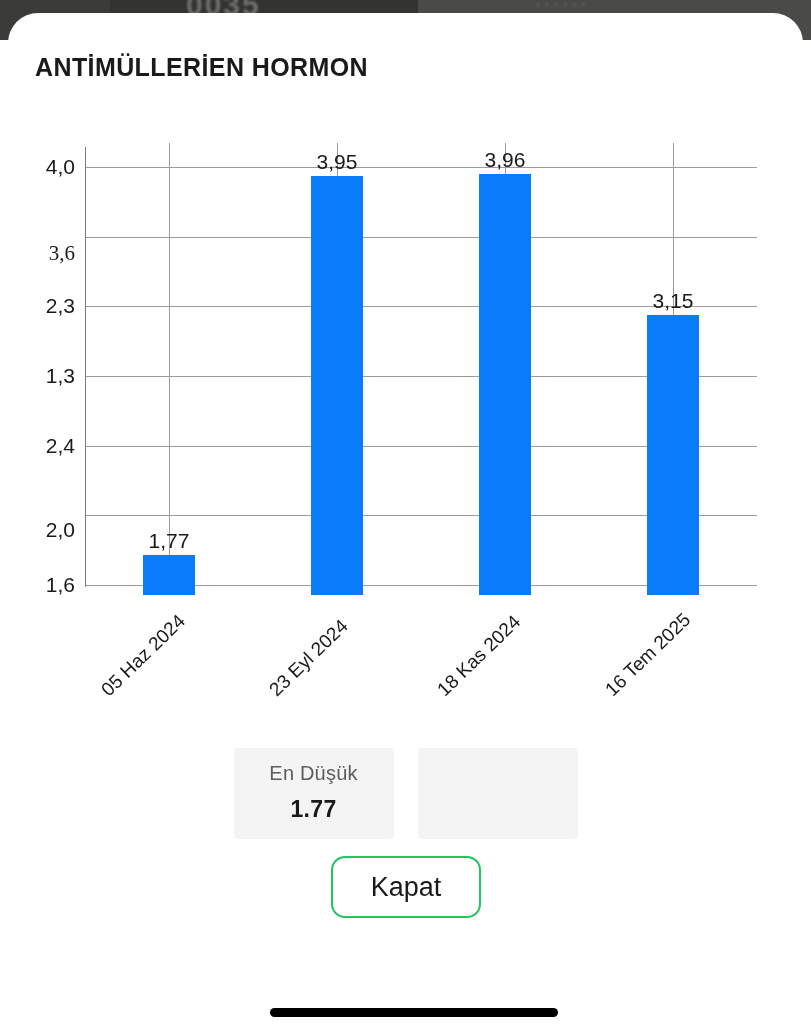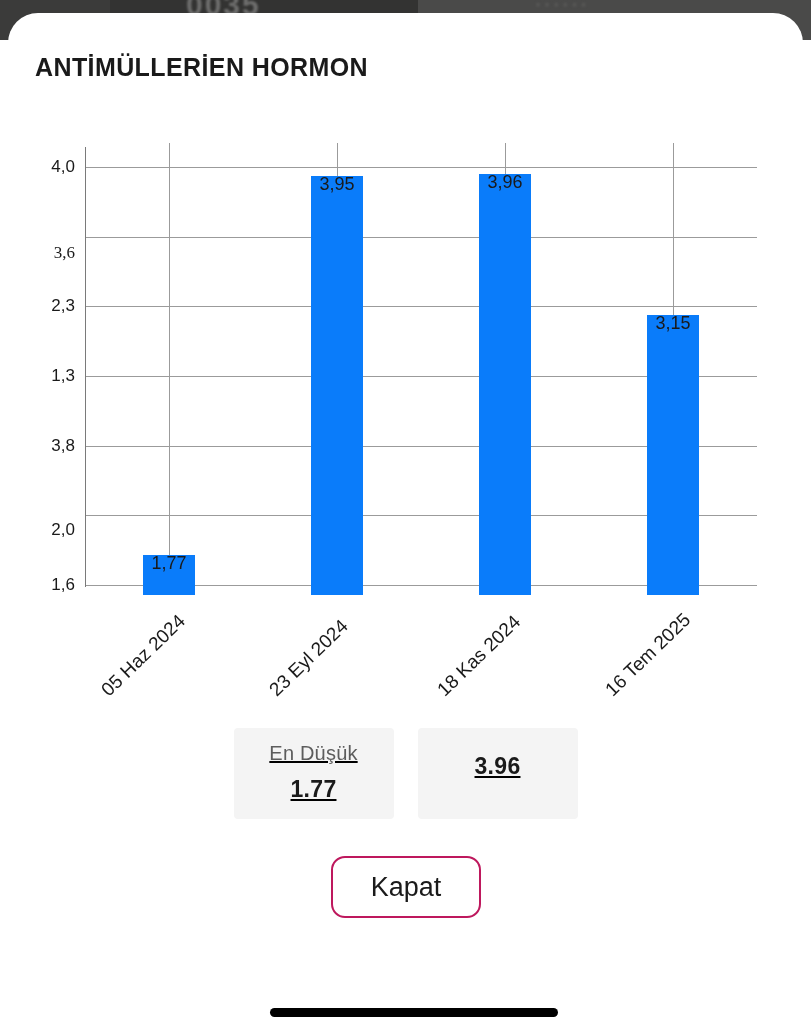--- a/index.html
+++ b/index.html
@@ -90,21 +90,21 @@
   #chart {
     position: absolute;
     left: 0;
     top: 0;
     width: 795px;
     height: 1011px;
   }
 
   .ytick-label {
     position: absolute;
-    font-size: 17px;
+    font-size: 21px;
     color: #1a1a1a;
     text-align: right;
     width: 60px;
     transform: translateY(-50%);
   }
   .hgrid {
     position: absolute;
     height: 1px;
     background: #9b9b9b;
   }
@@ -117,46 +117,44 @@
     position: absolute;
     width: 1px;
     background: #7a7a7a;
   }
   .bar {
     position: absolute;
     background: #0a7cfa;
   }
   .bar-value {
     position: absolute;
-    font-size: 18px;
+    font-size: 21px;
     color: #1a1a1a;
     text-align: left;
     transform: translateX(-50%);
     white-space: nowrap;
-    margin-top: 24px;
   }
   .xtick-label {
     position: absolute;
     font-size: 19px;
     color: #1a1a1a;
     white-space: nowrap;
     transform-origin: left top;
     transform: rotate(-44deg);
   }
 
   
   #stats {
     position: absolute;
     left: 0;
-    top: 715px;
+    top: 735px;
     width: 795px;
     display: flex;
     justify-content: center;
     gap: 24px;
-    text-decoration: underline;
   }
   .stat-box {
     width: 160px;
     background: #f4f4f4;
     border-radius: 4px;
     padding: 14px 0 16px 0;
     text-align: center;
   }
   .stat-label {
     font-size: 20px;
@@ -171,21 +169,21 @@
     letter-spacing: 0.3px;
   }
 
   
   #close-button {
     position: absolute;
     left: 323px;
     top: 843px;
     width: 150px;
     height: 62px;
-    border: 2px solid #be185d;
+    border: 2px solid #22c55e;
     border-radius: 14px;
     background: #ffffff;
     font-family: "Liberation Sans", sans-serif;
     font-size: 27px;
     color: #1a1a1a;
     cursor: pointer;
     padding: 0;
   }
 
   
@@ -217,21 +215,21 @@
   <div id="chart">
       <div class="hgrid" style="left: 77px; top: 154px; width: 672px;"></div>
       <div class="ytick-label" style="left: 7px; top: 154px;">4,0</div>
       <div class="hgrid" style="left: 77px; top: 223.667px; width: 672px;"></div>
       <div class="ytick-label" style="left: 7px; top: 240px; font-family: Liberation Serif, serif;">3,6</div>
       <div class="hgrid" style="left: 77px; top: 293.333px; width: 672px;"></div>
       <div class="ytick-label" style="left: 7px; top: 293.333px;">2,3</div>
       <div class="hgrid" style="left: 77px; top: 363px; width: 672px;"></div>
       <div class="ytick-label" style="left: 7px; top: 363px;">1,3</div>
       <div class="hgrid" style="left: 77px; top: 432.667px; width: 672px;"></div>
-      <div class="ytick-label" style="left: 7px; top: 432.667px;">3,8</div>
+      <div class="ytick-label" style="left: 7px; top: 432.667px;">2,4</div>
       <div class="hgrid" style="left: 77px; top: 502.333px; width: 672px;"></div>
       <div class="ytick-label" style="left: 7px; top: 517px;">2,0</div>
       <div class="hgrid" style="left: 77px; top: 572px; width: 672px;"></div>
       <div class="ytick-label" style="left: 7px; top: 572px;">1,6</div>
       <div class="axis-left" style="left: 77px; top: 134px; height: 440px;"></div>
       <div class="vgrid" style="left: 161px; top: 130px; height: 444px;"></div>
       <div class="bar" style="left: 135px; top: 542px; width: 52px; height: 40px; background: rgb(10, 124, 250);"></div>
       <div class="bar-value" style="left: 161px; top: 516px;">1,77</div>
       <div class="xtick-label" style="left: 89px; top: 672px; transform: rotate(-44deg);">05 Haz 2024</div>
       <div class="vgrid" style="left: 329px; top: 130px; height: 444px;"></div>
@@ -247,20 +245,19 @@
       <div class="bar-value" style="left: 665px; top: 276px;">3,15</div>
       <div class="xtick-label" style="left: 593px; top: 672px; transform: rotate(-44deg);">16 Tem 2025</div>
     </div>
 
   <div id="stats">
       <div class="stat-box">
         <div class="stat-label">En Düşük</div>
         <div class="stat-value">1.77</div>
       </div>
       <div class="stat-box">
-        <div class="stat-value">3.96</div>
       </div>
     </div>
 
   <button id="close-button">Kapat</button>
 
   <div id="home-indicator"></div>
 </div>
 
 </body></html>

